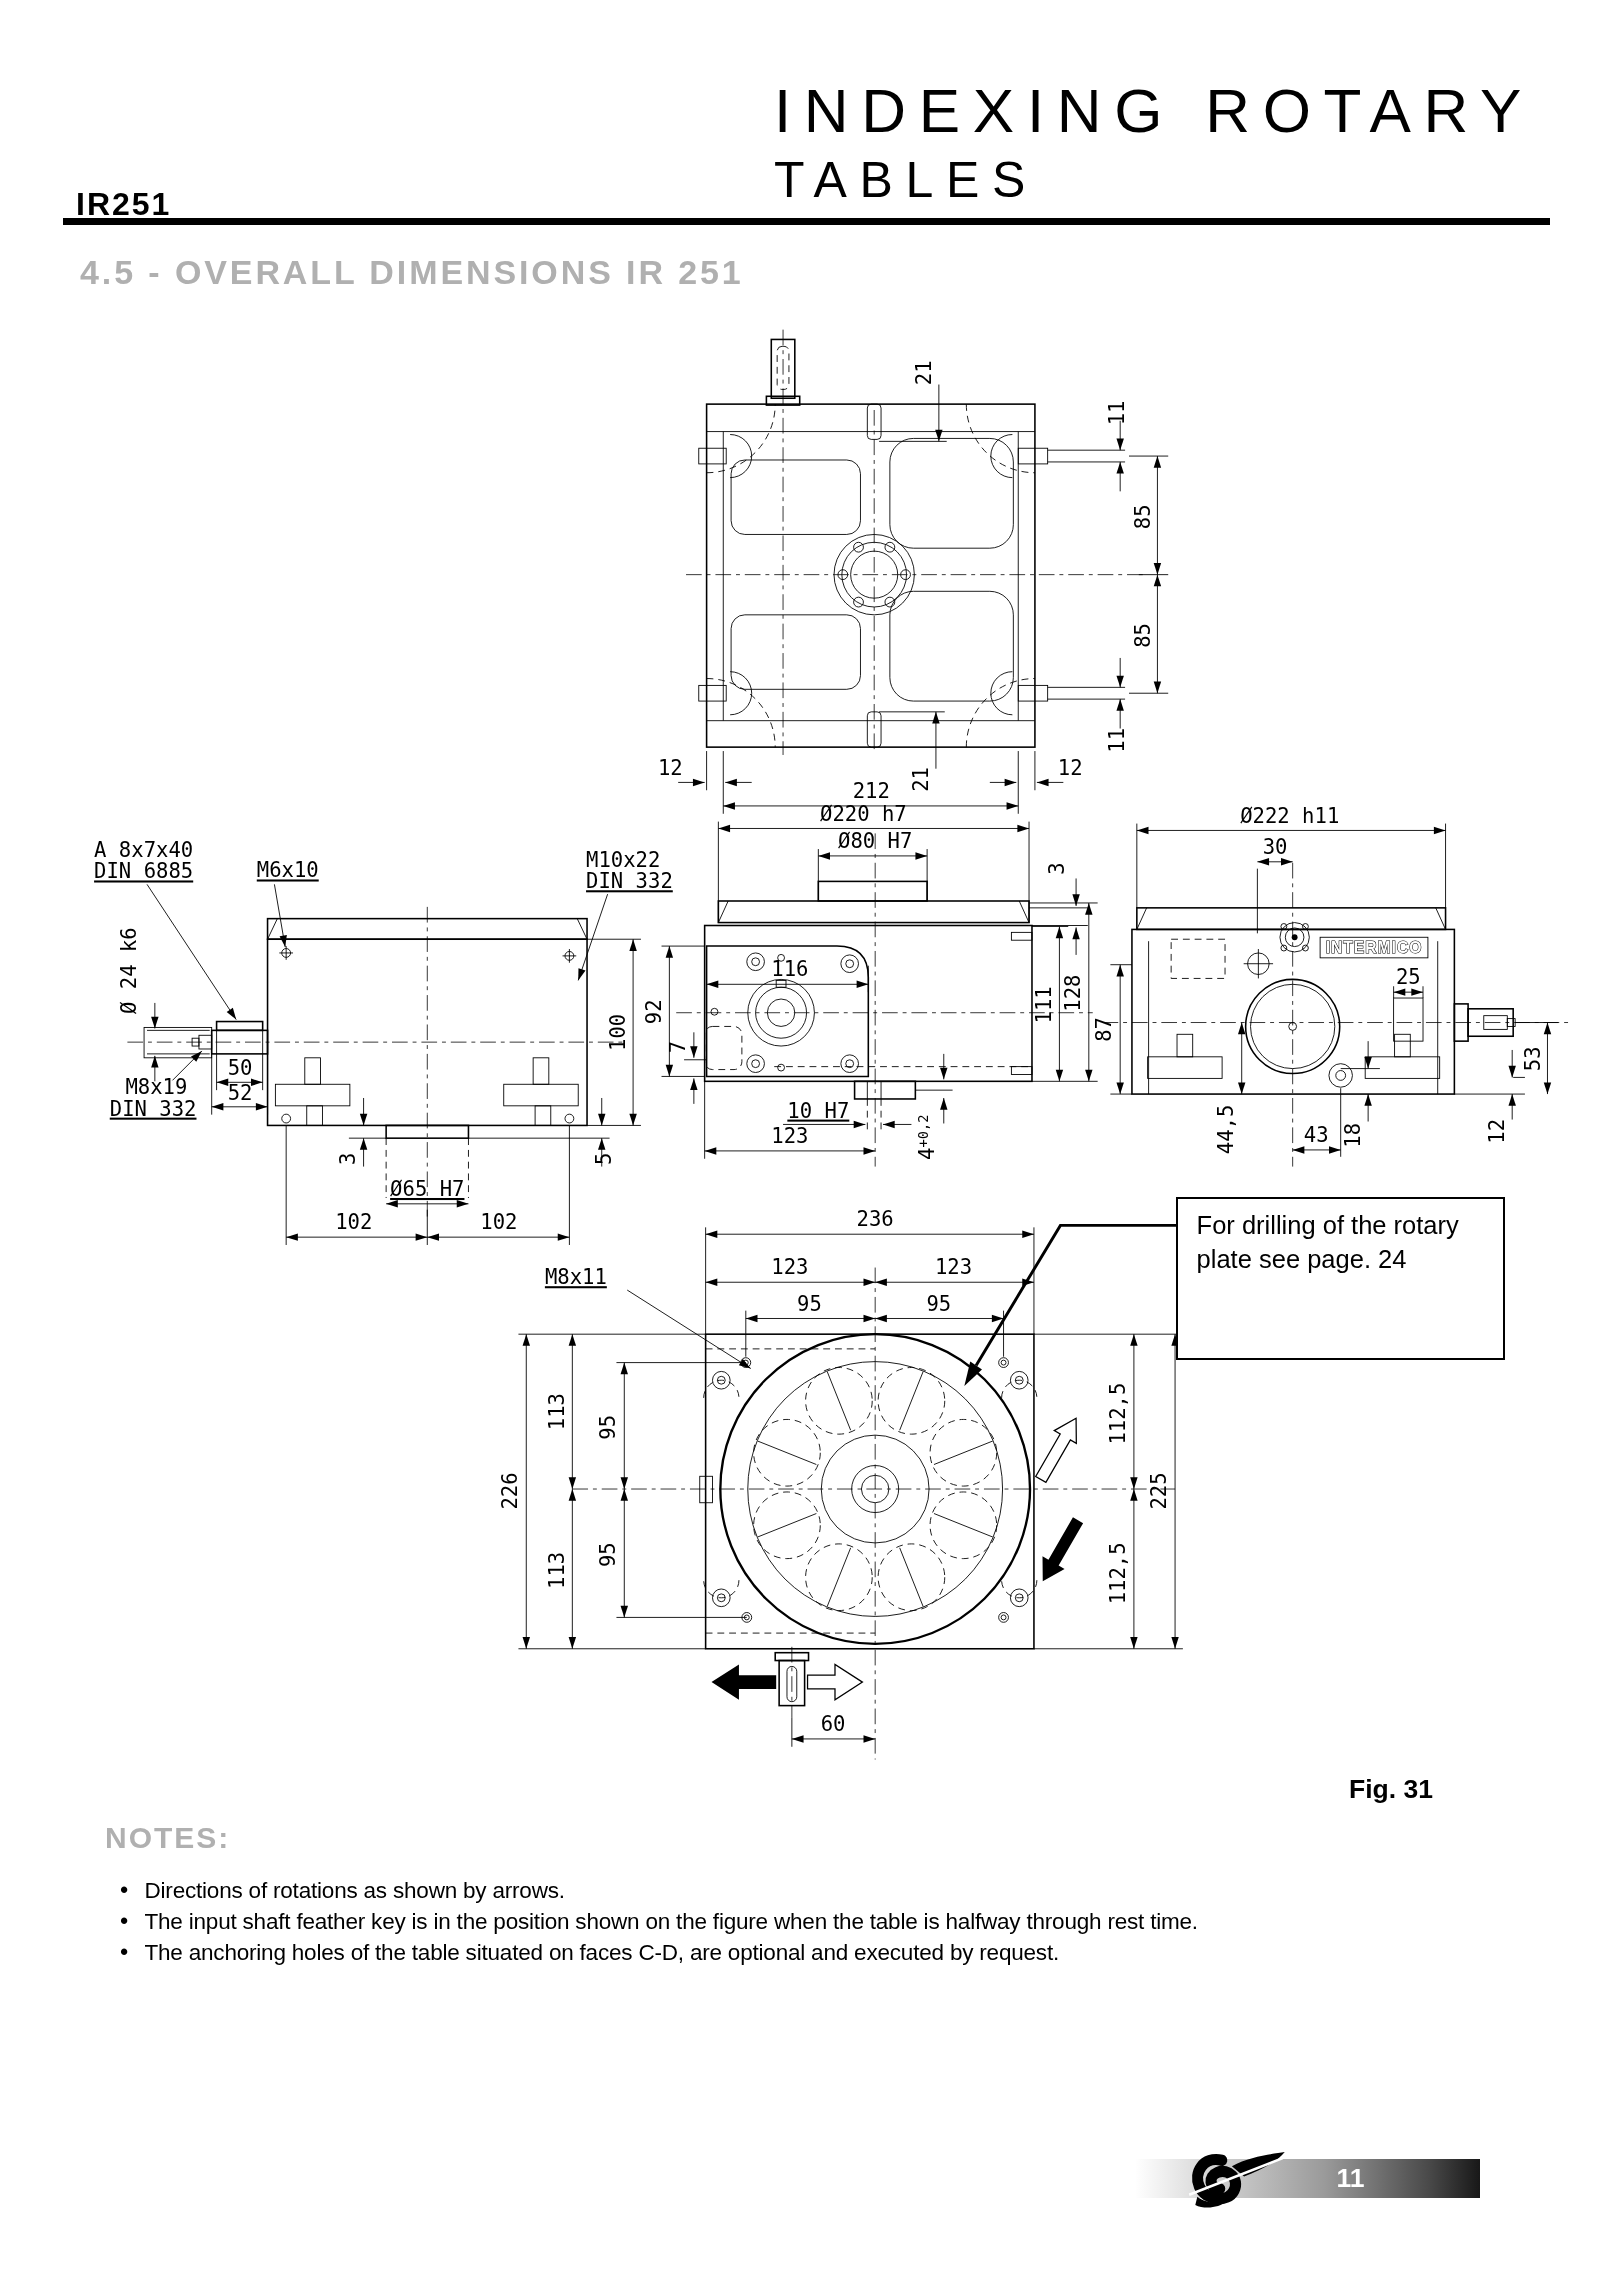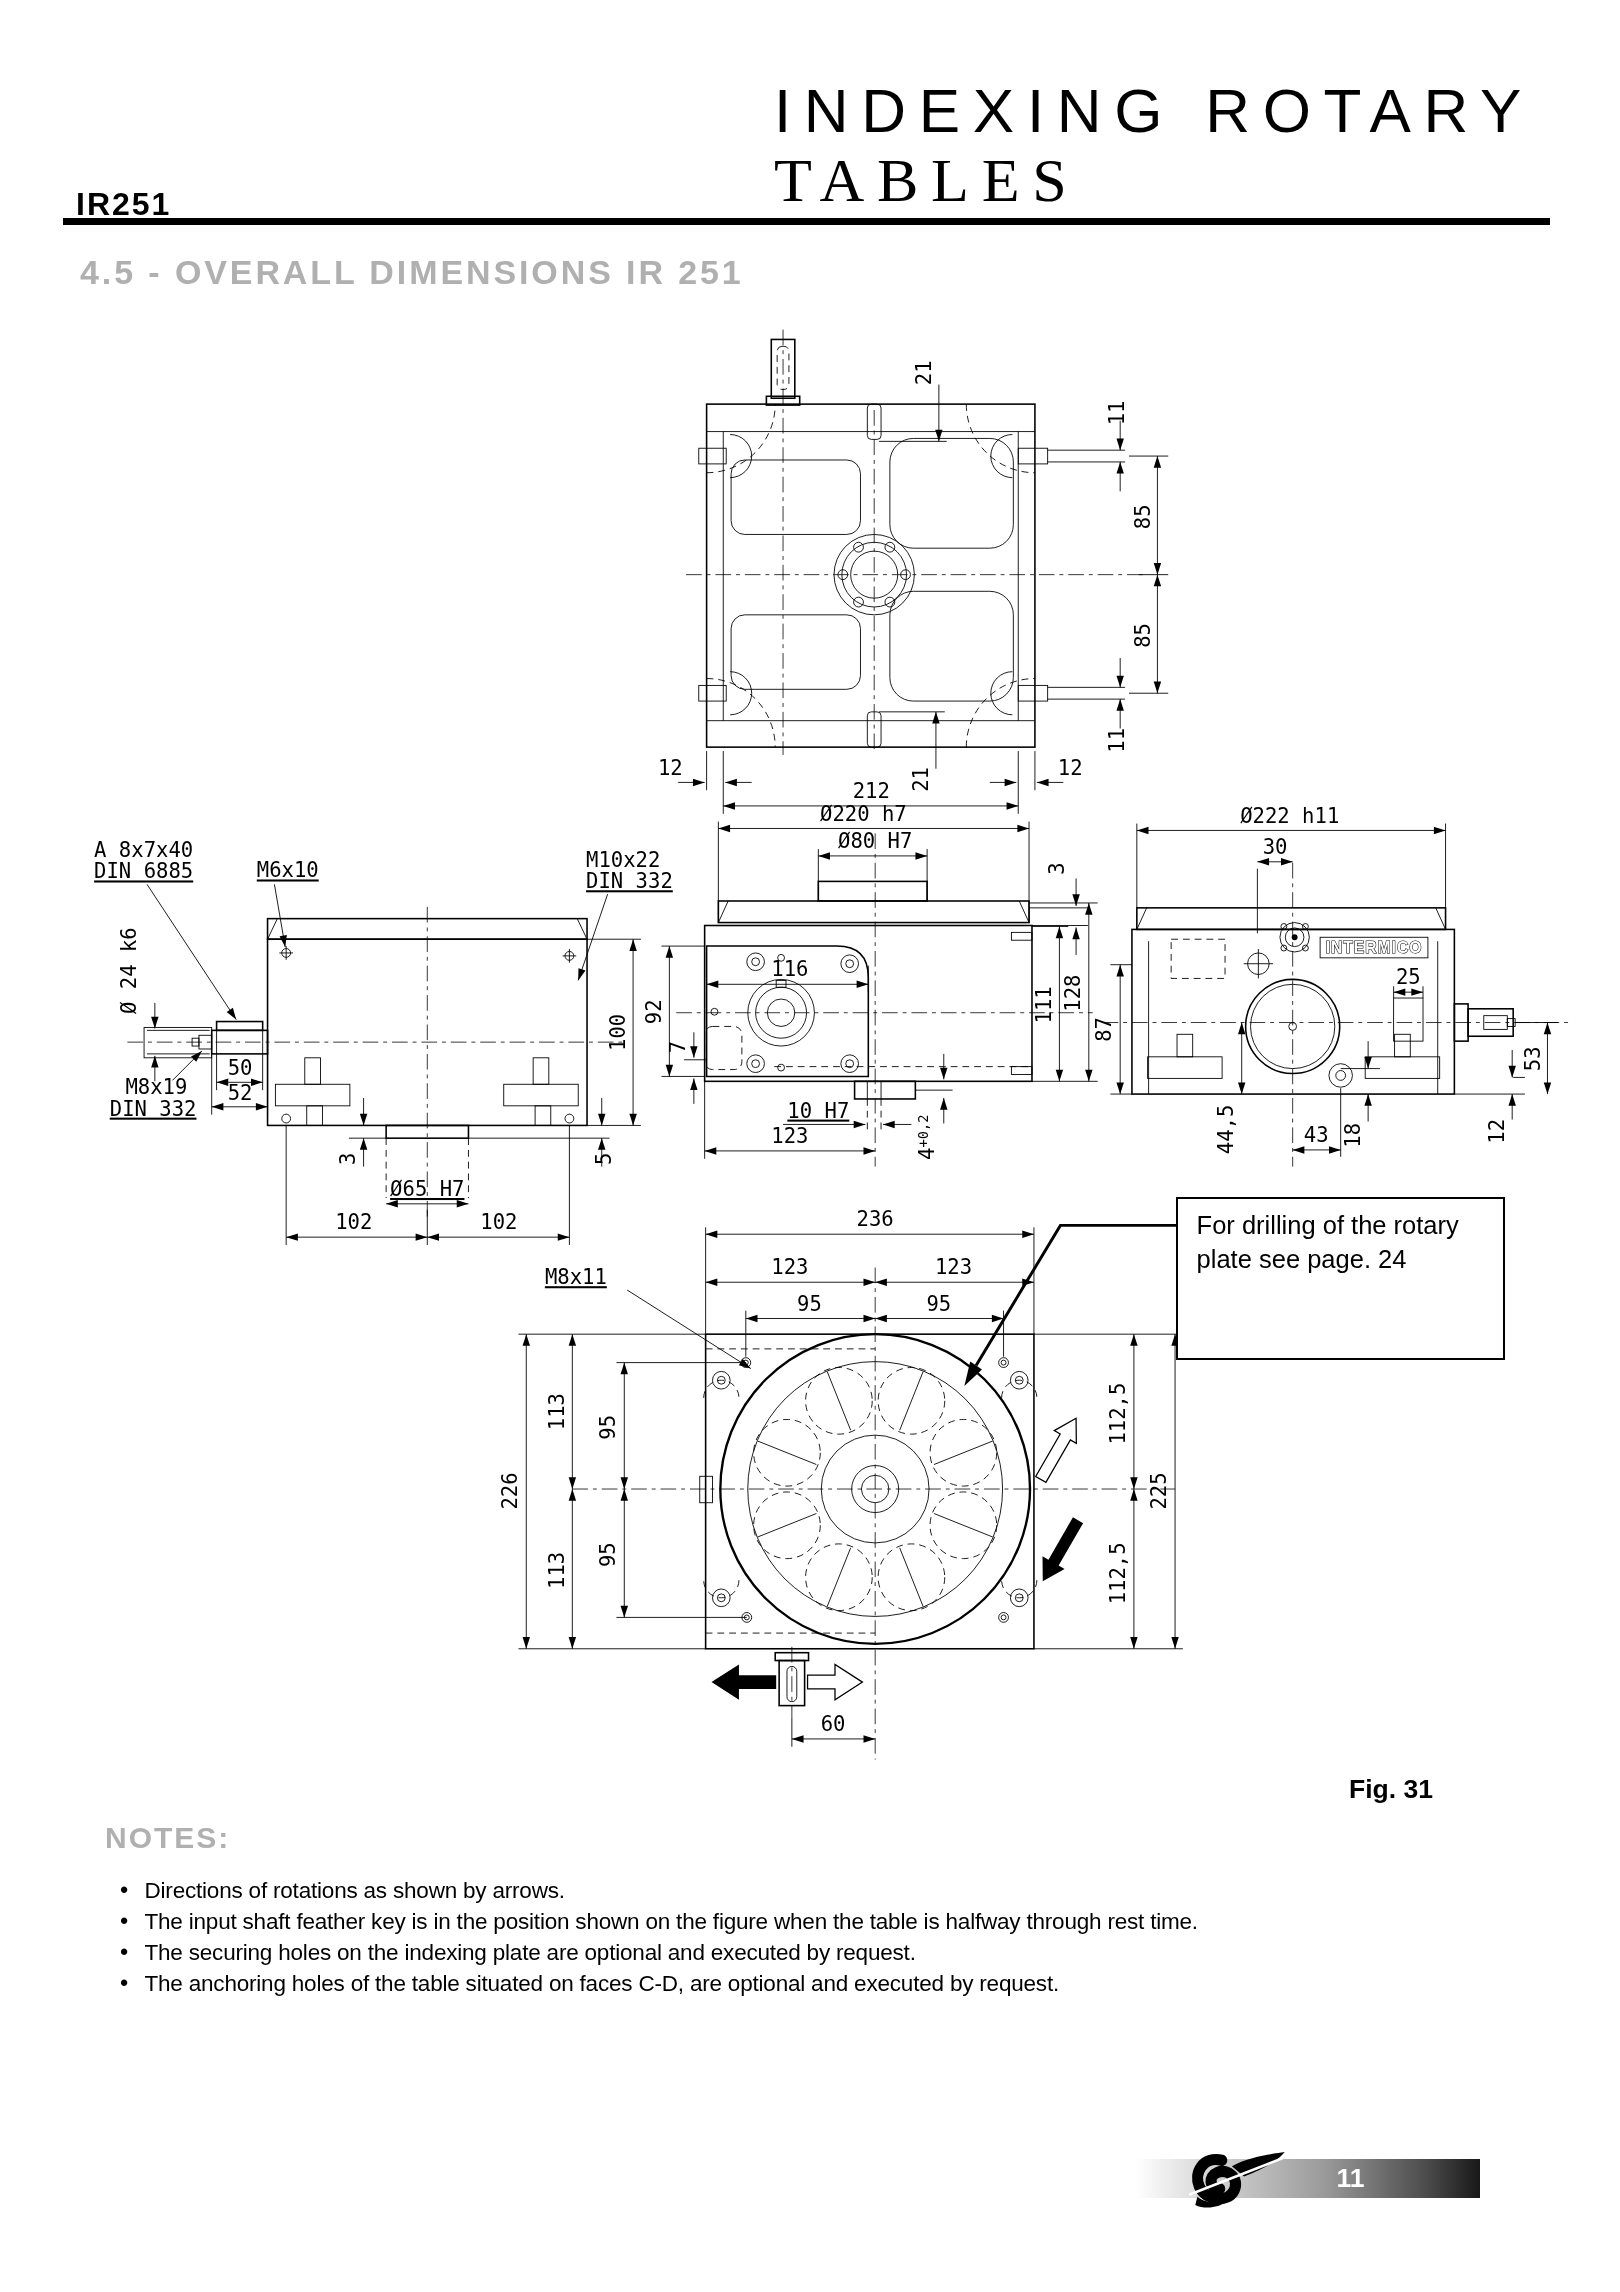--- a/index.html
+++ b/index.html
@@ -4,21 +4,21 @@
 <style>
   html,body{margin:0;padding:0;}
   body{width:1620px;height:2293px;position:relative;background:#fff;color:#000;
        font-family:"Liberation Sans",sans-serif;overflow:hidden;}
   .abs{position:absolute;}
 
   
   #model{left:76px;top:186px;font-size:32px;font-weight:bold;letter-spacing:2px;text-align:right;}
   #title{right:86px;top:78px;font-weight:normal;}
   #title .t1{font-size:62px;letter-spacing:12.7px;line-height:65px;}
-  #title .t2{font-size:62px;letter-spacing:12.7px;line-height:65px;margin-top:4.9px;font-family:Liberation Serif, serif;}
+  #title .t2{font-size:50px;letter-spacing:12.7px;line-height:65px;margin-top:4.9px;}
   #rule{left:63px;top:218px;width:1487px;height:6.9px;background:#000;}
   #sect{left:80px;top:253px;font-size:34px;font-weight:bold;color:#b0b0b0;letter-spacing:2.9px;}
 
   
   #callout{left:1176px;top:1197px;width:329px;height:163px;border:2.9px solid #000;
            font-size:25.5px;line-height:34px;padding:8.8px 0 0 18.6px;box-sizing:border-box;background:#fff;}
   #figcap{left:1349px;top:1774px;font-size:26.5px;font-weight:bold;}
 
   
   #notesh{left:105px;top:1821px;font-size:30px;font-weight:bold;color:#b0b0b0;letter-spacing:2px;}
@@ -496,21 +496,20 @@
   <div>For drilling of the rotary</div>
   <div>plate see page. 24</div>
 </div>
 <div class="abs" id="figcap">Fig. 31</div>
 
 <div class="abs" id="notesh">NOTES:</div>
 <div class="abs" id="notes">
   <ul>
     <li>Directions of rotations as shown by arrows.</li>
     <li>The input shaft feather key is in the position shown on the figure when the table is halfway through rest time.</li>
-    <li>The securing holes on the indexing plate are optional and executed by request.</li>
     <li>The anchoring holes of the table situated on faces C-D, are optional and executed by request.</li>
   </ul>
 </div>
 
 <div class="abs" id="fbar"></div>
 <svg class="abs" id="flogo" width="104" height="61" viewBox="0 0 100 60">
   <path d="M34,10 C16,6 6,22 12,36 C18,50 40,52 46,40 C52,28 40,18 30,22 C20,26 22,38 32,38" fill="none" stroke="#000" stroke-width="11" stroke-linecap="round"></path>
   <path d="M44,16 C62,6 84,4 96,2 C88,12 72,20 56,26 Z" fill="#000"></path>
   <path d="M10,46 C18,52 30,54 40,50 C30,58 16,58 8,54 Z" fill="#000"></path>
   <path d="M2,44 L94,8" stroke="#fff" stroke-width="2.5" fill="none"></path>

